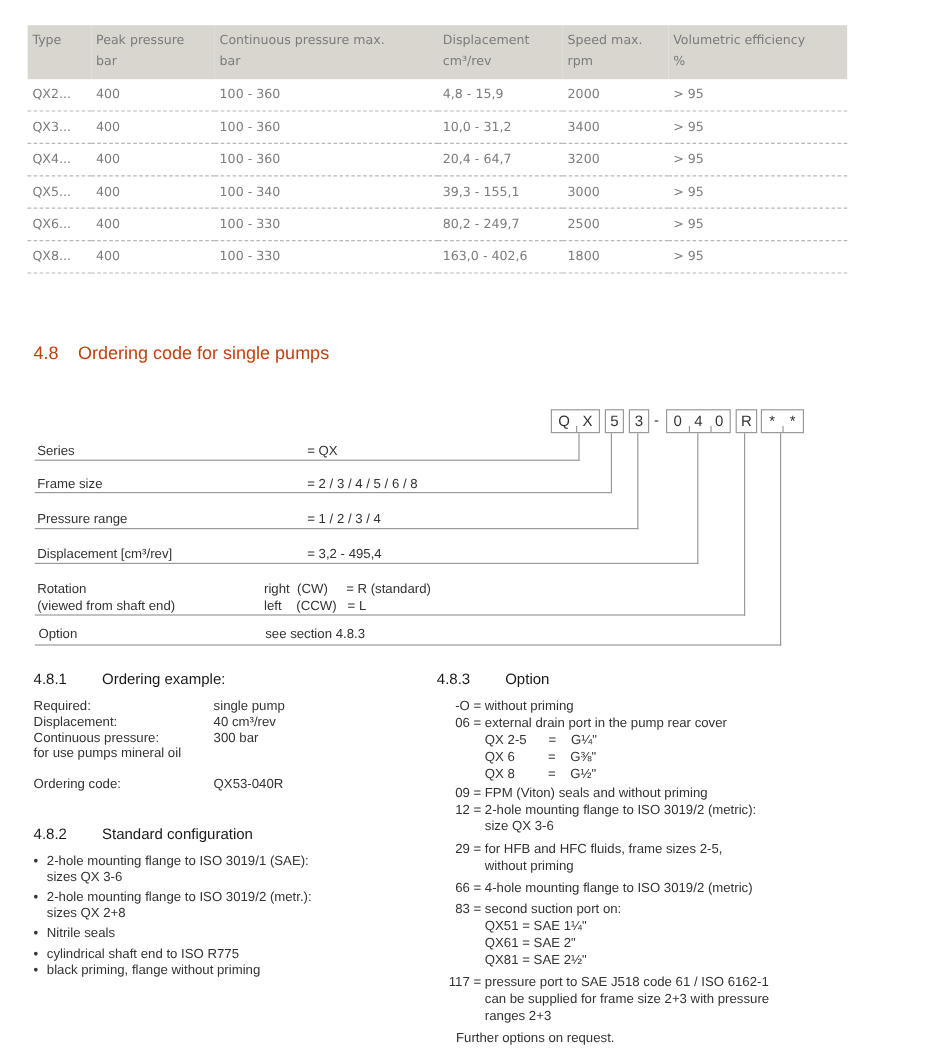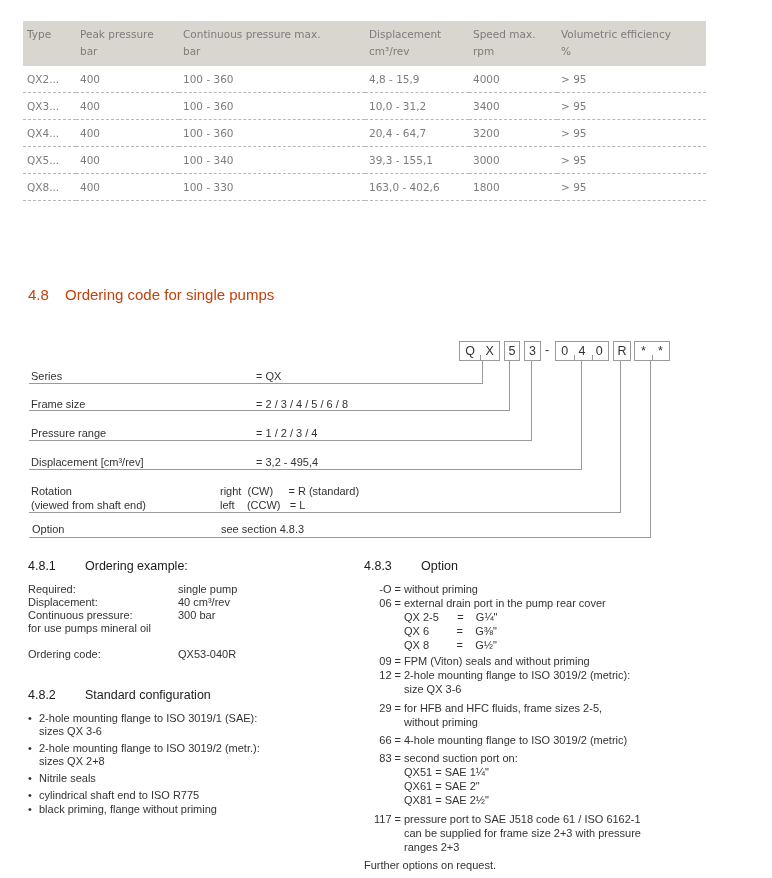--- a/index.html
+++ b/index.html
@@ -49,21 +49,21 @@
       <th style="width:84px"><span>Speed max.</span><br><span>rpm</span></th>
       <th><span>Volumetric efficiency</span><br><span>%</span></th>
     </tr>
   </thead>
   <tbody>
     <tr>
         <td>QX2...</td>
         <td>400</td>
         <td>100 - 360</td>
         <td>4,8 - 15,9</td>
-        <td>4000</td>
+        <td>2000</td>
         <td>&gt; 95</td>
       </tr>
     <tr>
         <td>QX3...</td>
         <td>400</td>
         <td>100 - 360</td>
         <td>10,0 - 31,2</td>
         <td>3400</td>
         <td>&gt; 95</td>
       </tr>
@@ -74,20 +74,28 @@
         <td>20,4 - 64,7</td>
         <td>3200</td>
         <td>&gt; 95</td>
       </tr>
     <tr>
         <td>QX5...</td>
         <td>400</td>
         <td>100 - 340</td>
         <td>39,3 - 155,1</td>
         <td>3000</td>
+        <td>&gt; 95</td>
+      </tr>
+    <tr>
+        <td>QX6...</td>
+        <td>400</td>
+        <td>100 - 330</td>
+        <td>80,2 - 249,7</td>
+        <td>2500</td>
         <td>&gt; 95</td>
       </tr>
     <tr>
         <td>QX8...</td>
         <td>400</td>
         <td>100 - 330</td>
         <td>163,0 - 402,6</td>
         <td>1800</td>
         <td>&gt; 95</td>
       </tr>
@@ -233,14 +241,14 @@
     <span class="v" style="top:14px;">QX51 = SAE 1¼"</span>
     <span class="v" style="top:28px;">QX61 = SAE 2"</span>
     <span class="v" style="top:42px;">QX81 = SAE 2½"</span>
   </div>
   <div class="opt" style="left:0; top:230px;">
     <span class="k">117 =</span>
     <span class="v">pressure port to SAE J518 code 61 / ISO 6162-1</span>
     <span class="v" style="top:14px;">can be supplied for frame size 2+3 with pressure</span>
     <span class="v" style="top:28px;text-align:right;">ranges 2+3</span>
   </div>
-  <div class="opt" style="left:0; top:276px;">Further options on request.</div>
+  <div class="opt" style="left:16px; top:276px;">Further options on request.</div>
 </div>
 
 </body></html>

